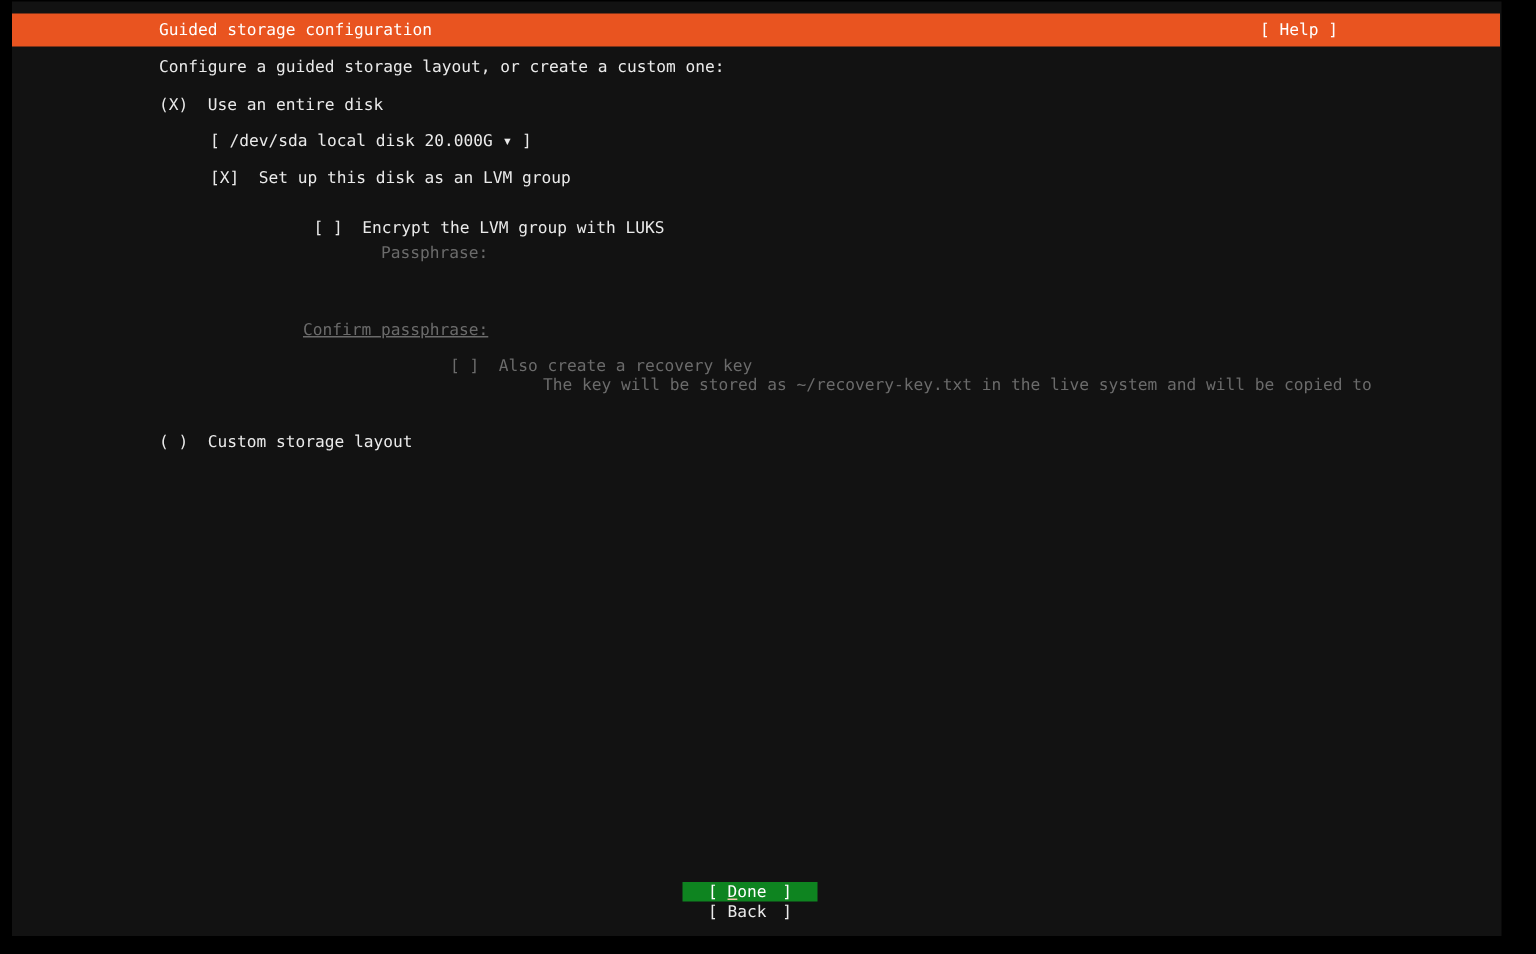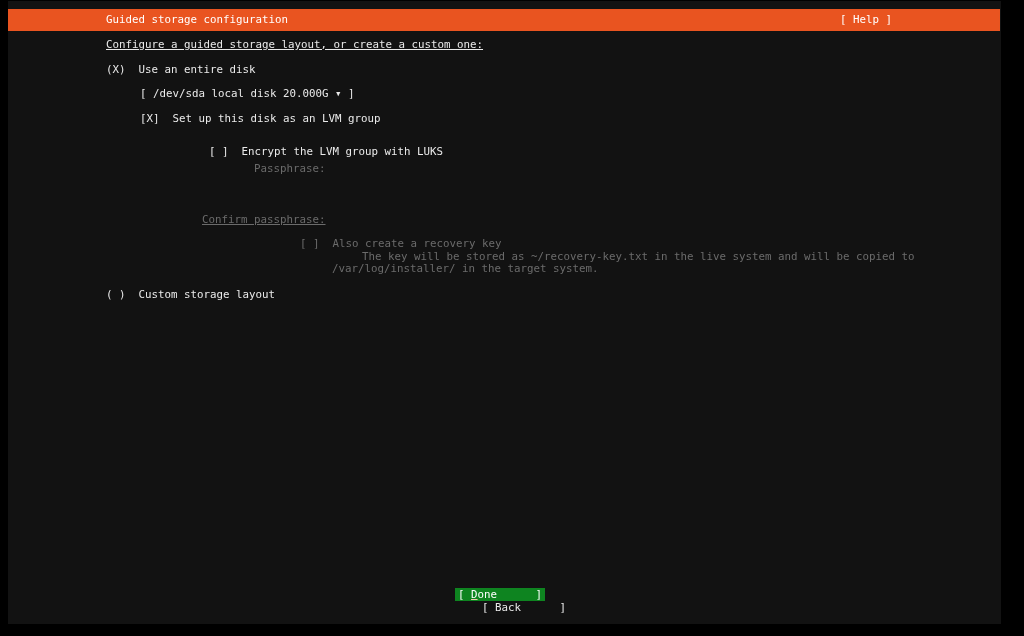--- a/index.html
+++ b/index.html
@@ -48,21 +48,21 @@
     color: #ffffff;
   }
   .dim { color: var(--text-disabled, #6b6b6b); text-align: center; }
   .btn {
     position: absolute;
     left: 447px;   
     width: 90px;
     height: 13px;
     display: flex;
     justify-content: space-between;
-    padding: 0 3px;
+    padding: 0 17px;
     box-sizing: border-box;
     white-space: pre;
   }
   .btn.focused {
     background: var(--focus-green, #0e8420);
     color: #ffffff;
   }
   .cursor-char {
     text-decoration: underline;
     text-decoration-color: #f0cbae;
@@ -73,46 +73,45 @@
 <body>
 
 <div id="screen" style="--screen-bg: #000000; --terminal-bg: #121212; --accent-orange: #e95420; --focus-green: #0e8420; --text-primary: #eaeaea; --text-disabled: #6b6b6b;">
   <div id="terminal">
 
     <div id="title-bar">
       <span class="bar-text" style="left: 98px;">Guided storage configuration</span>
       <span class="bar-text" style="left: 832px;">[ Help ]</span>
     </div>
 
-    <div class="row" style="left: 98px; top: 37px; text-decoration: underline;">Configure a guided storage layout, or create a custom one:</div>
+    <div class="row" style="left: 98px; top: 37px;">Configure a guided storage layout, or create a custom one:</div>
 
     <div class="row" style="left: 98px; top: 62px;">(X)  Use an entire disk</div>
 
     <div class="row" style="left: 132px; top: 86px;">[ /dev/sda local disk 20.000G ▾ ]</div>
 
     <div class="row" style="left: 132px; top: 111px;">[X]  Set up this disk as an LVM group</div>
 
     <div class="row" style="left: 165px; top: 144px; margin-left: 36px;">[ ]  Encrypt the LVM group with LUKS</div>
 
     <div class="row dim" style="left: 246px; top: 161px;">Passphrase:</div>
 
     <div class="row dim" style="left: 194px; top: 212px; text-decoration: underline;">Confirm passphrase:</div>
 
     <div class="row dim" style="left: 292px; top: 236px;">[ ]  Also create a recovery key</div>
 
     <div class="row dim" style="left: 324px; top: 249px; margin-left: 30px;">The key will be stored as ~/recovery-key.txt in the live system and will be copied to</div>
 
-    <div class="row dim" style="left: 324px; top: 261px;">/var/log/installer/ in the target system.</div>
 
     <div class="row" style="left: 98px; top: 287px; text-align: right;">( )  Custom storage layout</div>
 
     <div class="btn focused" style="top: 587px;">
       <span><span>[</span><span> </span><span class="cursor-char">D</span><span>one</span></span>
       <span>]</span>
     </div>
 
-    <div class="btn" style="top: 600px; margin-left: 24px;">
+    <div class="btn" style="top: 600px;">
       <span><span>[</span><span> Back</span></span>
       <span>]</span>
     </div>
 
   </div>
 </div>
 
 </body></html>

